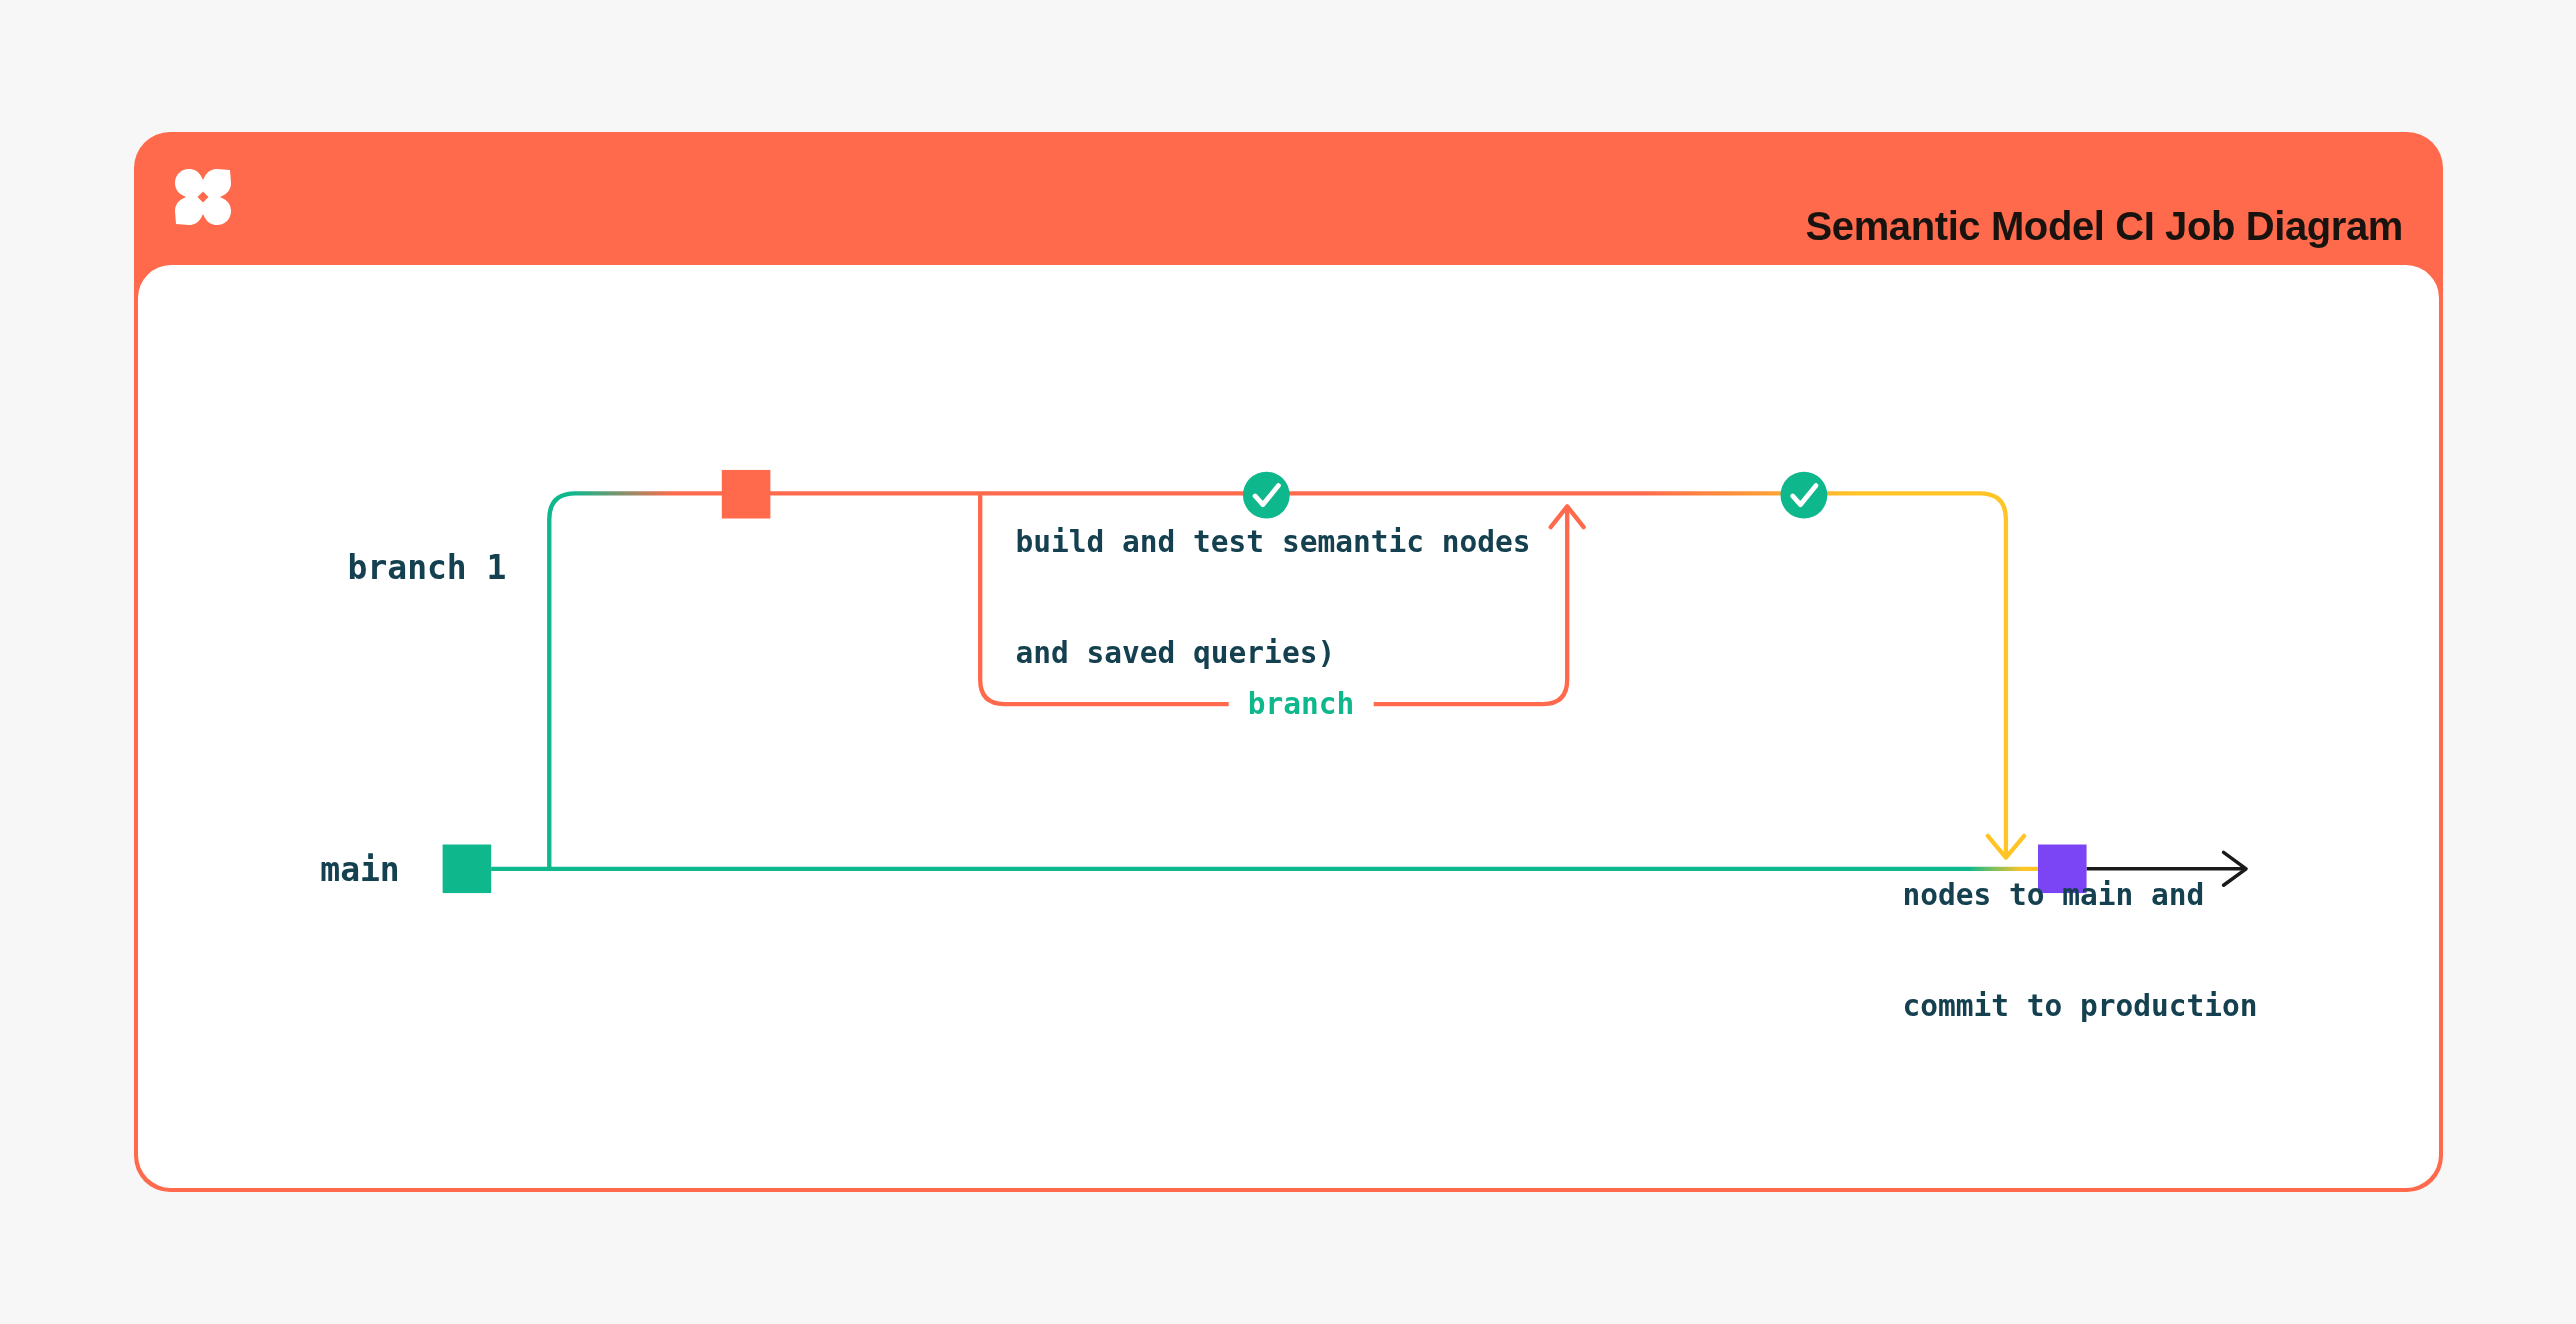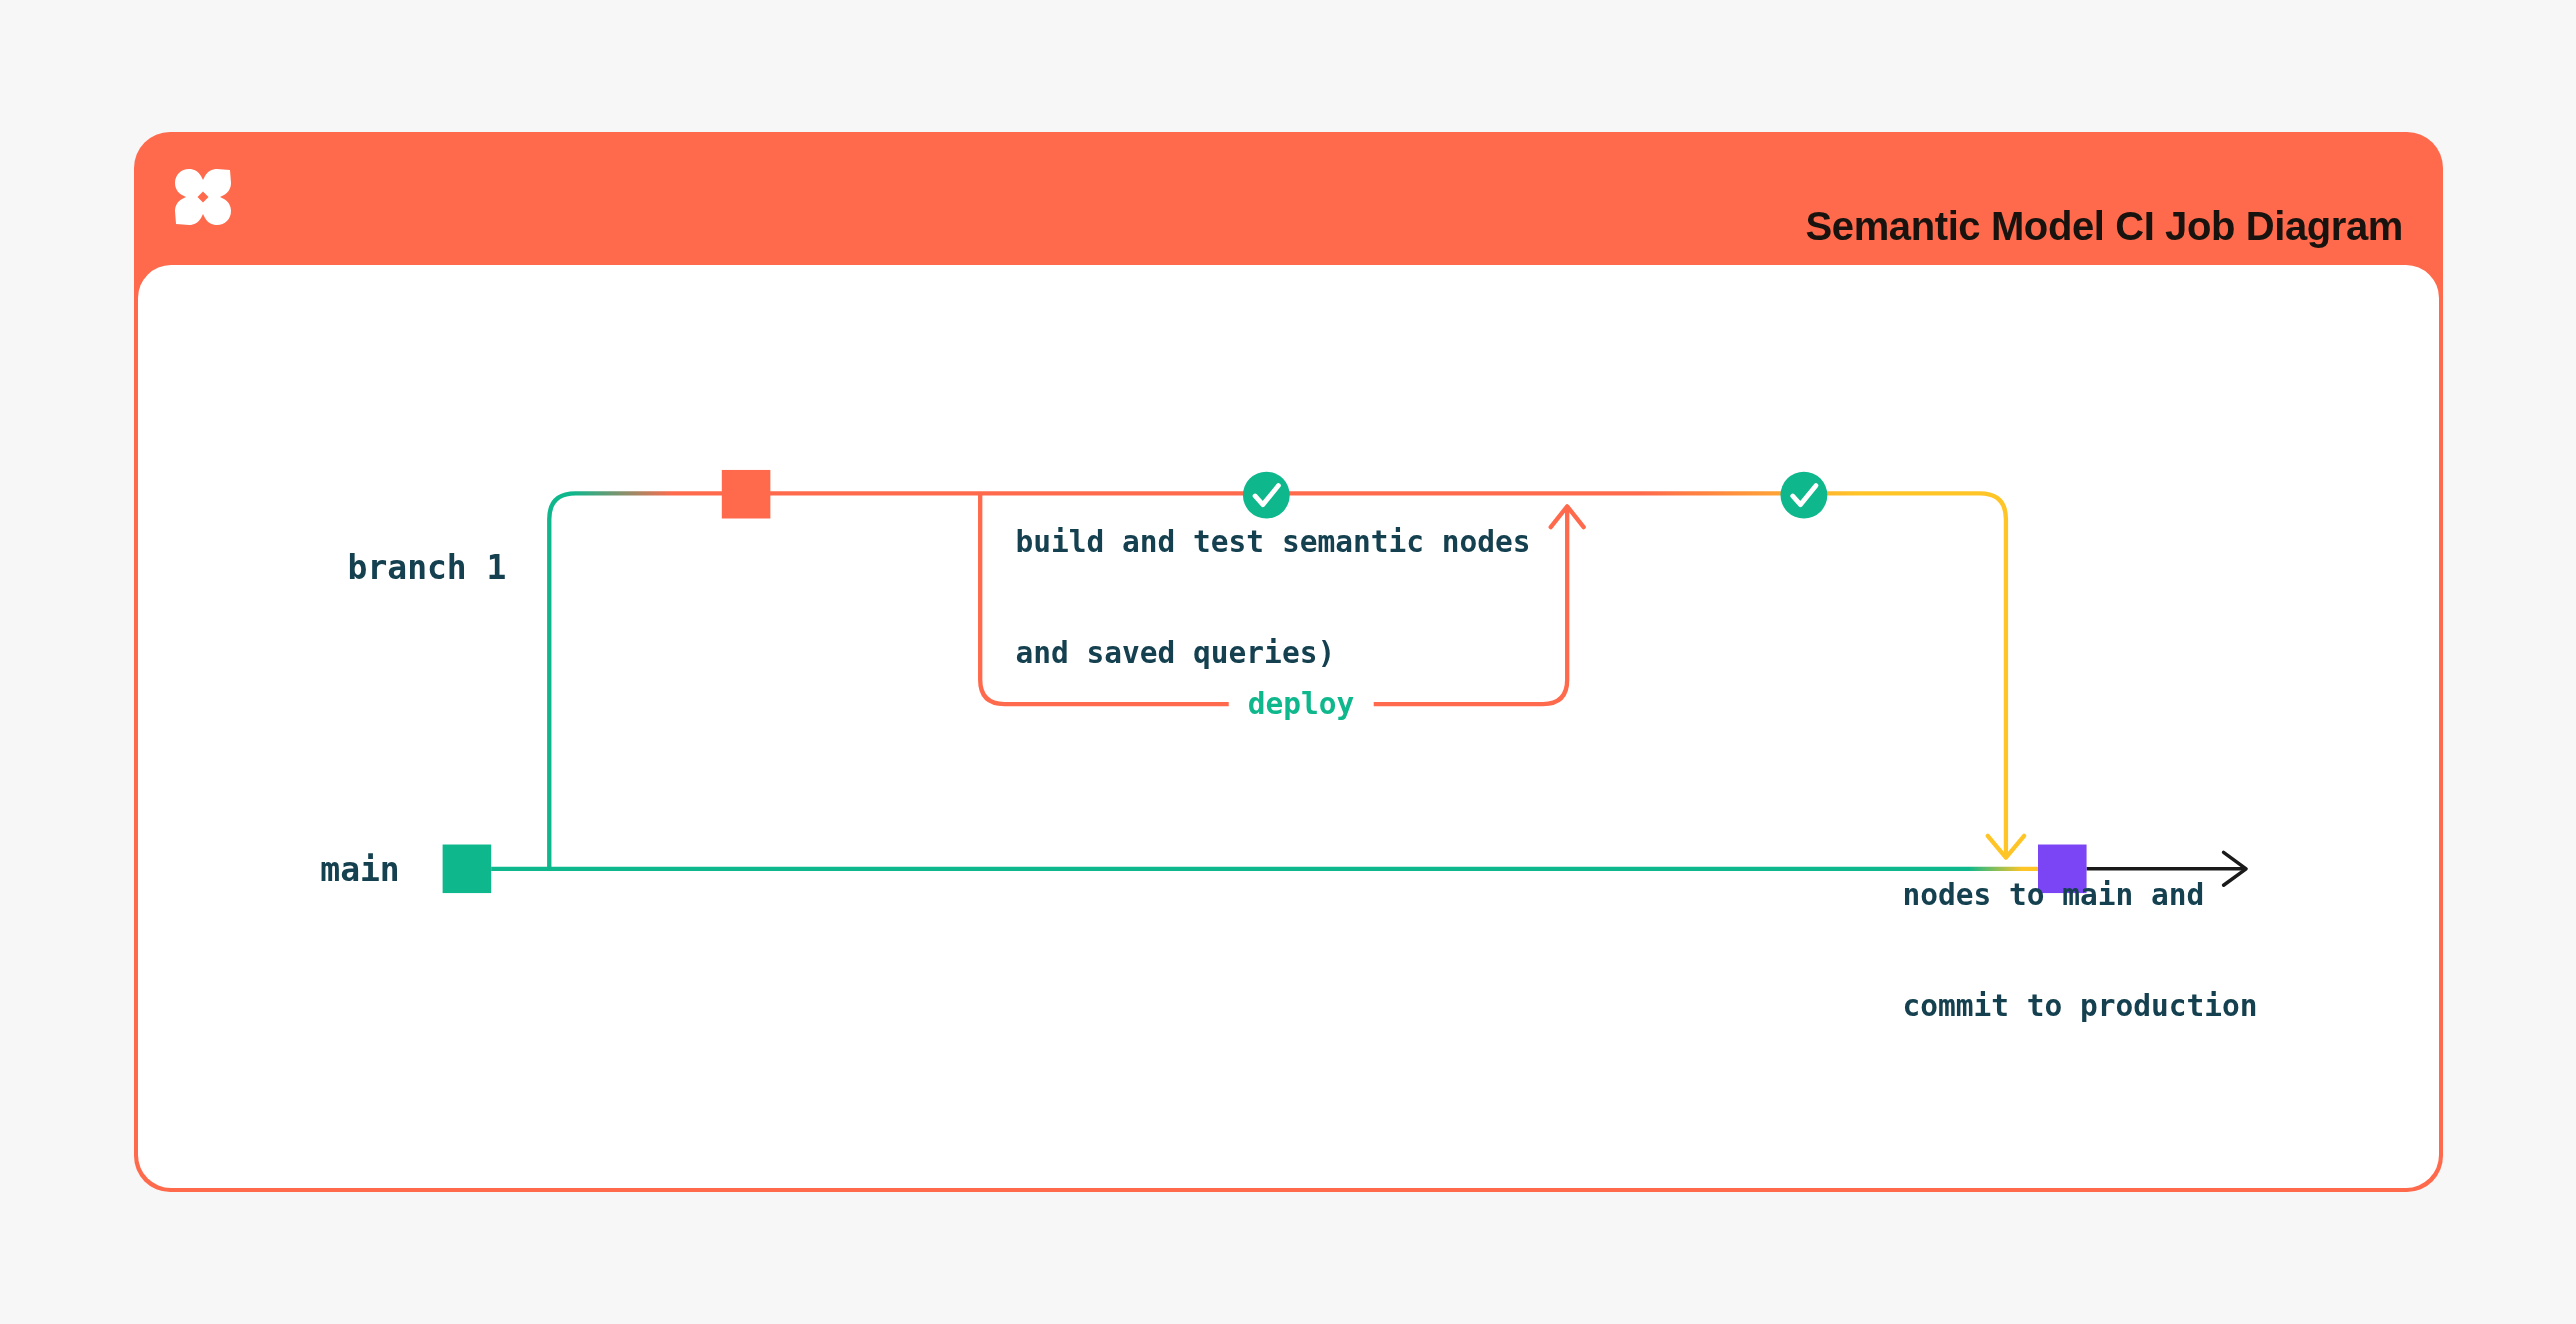--- a/index.html
+++ b/index.html
@@ -106,16 +106,16 @@
     <div>build and test semantic nodes</div>
     <div>and saved queries)</div>
   </div>
 
 
   <div class="label node-label" style="left:2080px;top:951px">
     <div>nodes to main and</div>
     <div>commit to production</div>
   </div>
 
-  <div class="label loop-label" style="left:1301px;top:704px">deploy</div>
+  <div class="label loop-label" style="left:1301px;top:704px">branch</div>
 
 </div>
 
 
 </body></html>

